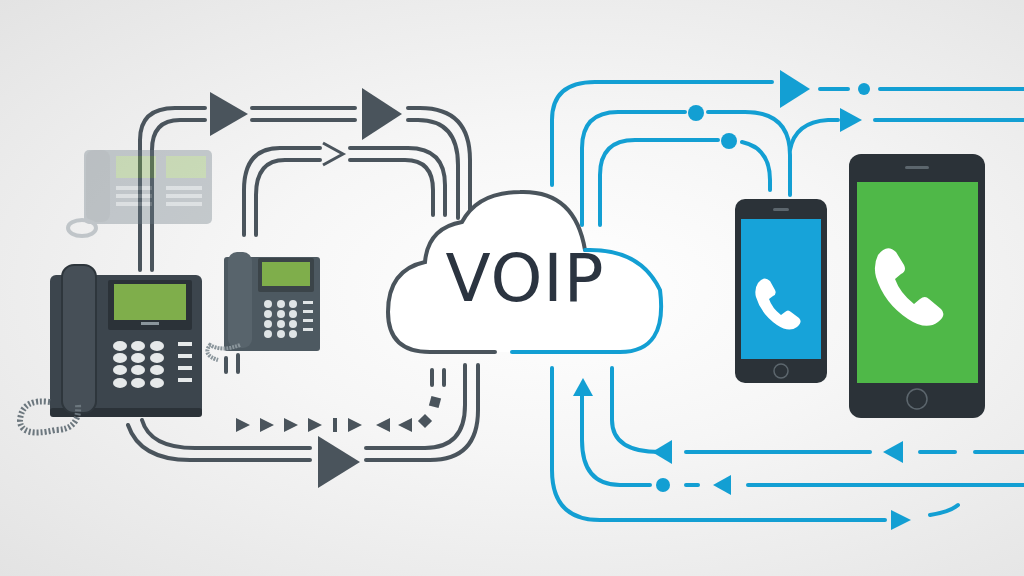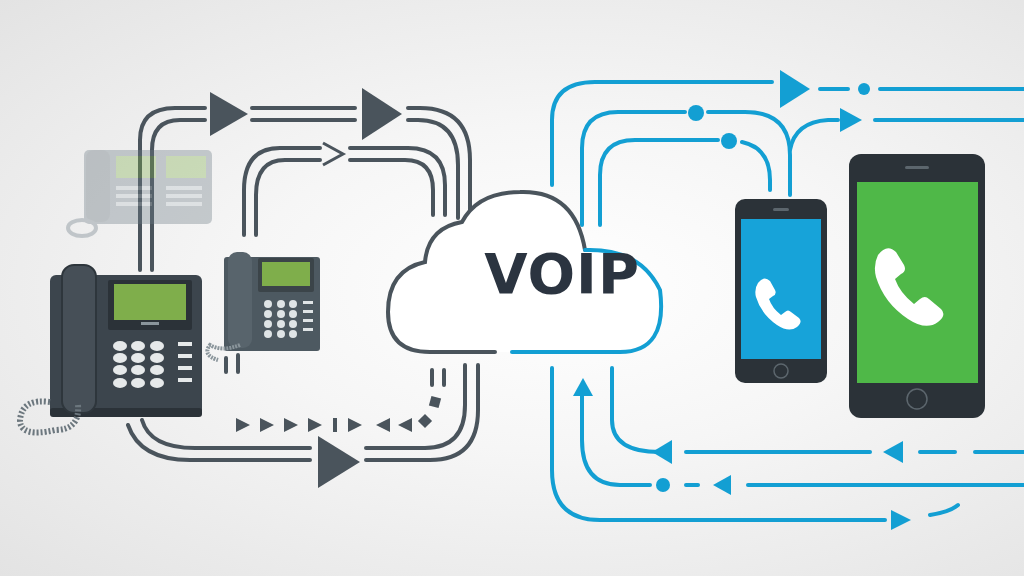--- a/index.html
+++ b/index.html
@@ -1,22 +1,22 @@
 <!DOCTYPE html>
 <html><head>
 <meta charset="utf-8">
 <style>
   html,body{margin:0;padding:0;}
   body{width:1024px;height:576px;overflow:hidden;
     background:radial-gradient(ellipse at 55% 50%, #ffffff 0%, #f6f6f6 40%, #e3e3e3 100%);
     font-family:"Liberation Sans", sans-serif;}
   .stage{position:relative;width:1024px;height:576px;}
   svg.art{position:absolute;left:0;top:0;}
-  .voip-label{position:absolute;left:410px;top:246px;width:230px;text-align:right;
-    font-family:"DejaVu Sans", sans-serif;font-weight:bold;font-size:56px;letter-spacing:1px;color:#2b3440;line-height:1;}
+  .voip-label{position:absolute;left:410px;top:246px;width:230px;text-align:center;
+    font-family:"DejaVu Sans", sans-serif;font-weight:normal;font-size:66px;letter-spacing:1px;color:#2b3440;line-height:1;}
 </style>
 </head>
 <body>
 
 <div class="stage">
 
 <svg class="art" width="1024" height="576" viewBox="0 0 1024 576">
 
   <g fill="none" stroke="#4a545c" stroke-width="4" stroke-linecap="round">
 

